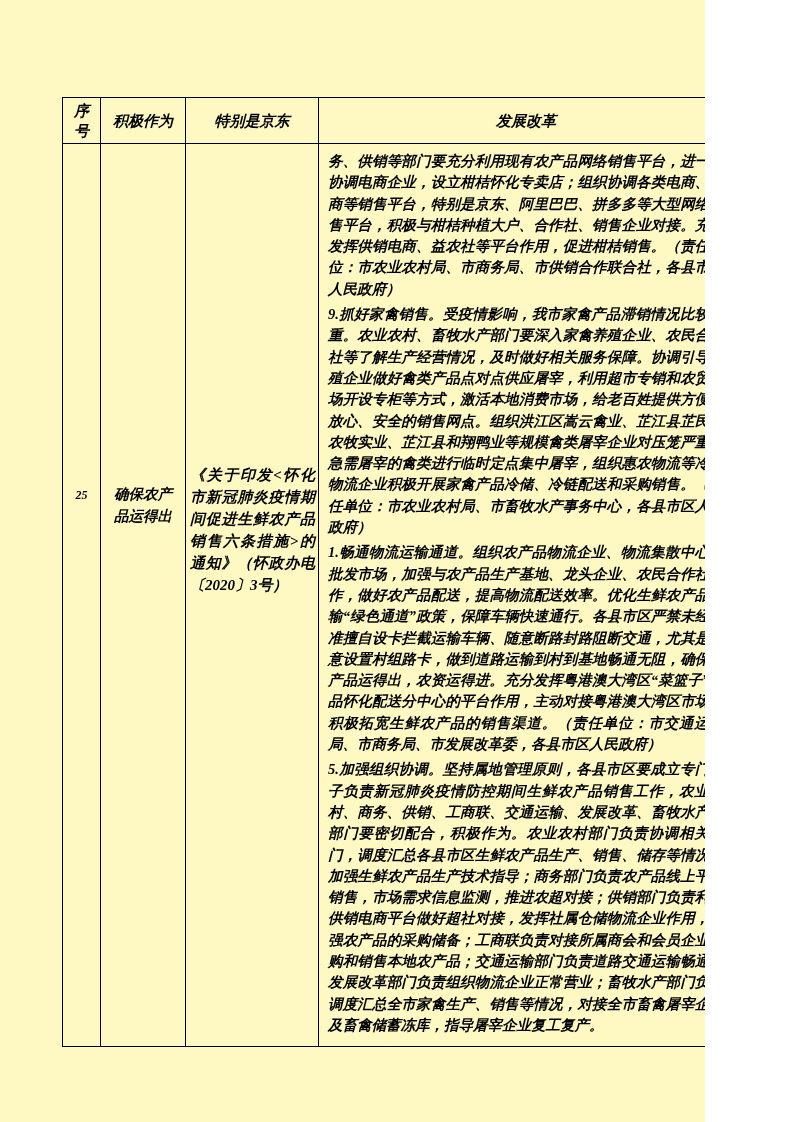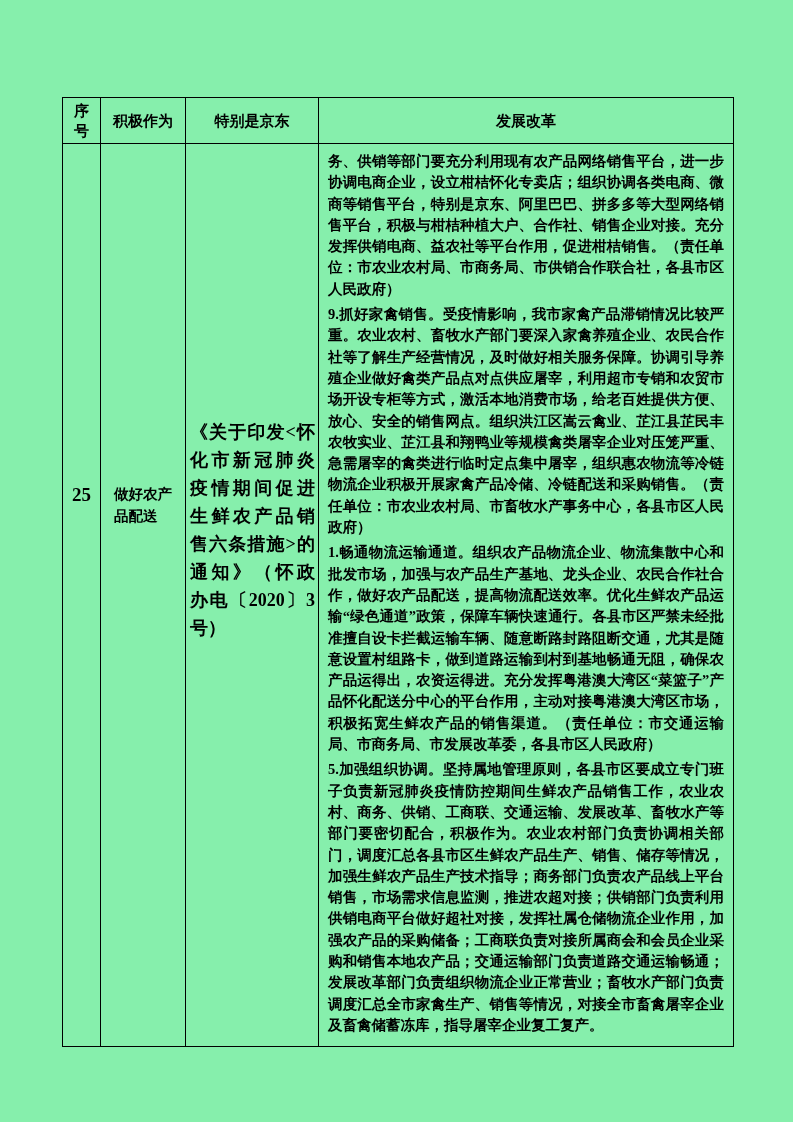--- a/index.html
+++ b/index.html
@@ -1,24 +1,25 @@
 <!DOCTYPE html>
 <html><head>
 <meta charset="utf-8">
 <style>
   * { box-sizing: border-box; }
   html, body { margin: 0; padding: 0; background: #ffffff; }
   .sheet {
     position: relative;
-    width: 793px;
+    width: 705px;
     height: 1122px;
-    background: #86efac;
+    background: #fef9c3;
     overflow: hidden;
     font-family: "Liberation Serif", "DejaVu Serif", serif;
     color: #000;
+    font-style: italic;
   }
   table.doc-table {
     position: absolute;
     left: 62px;
     top: 97px;
     width: 671px;
     border-collapse: collapse;
     table-layout: fixed;
     font-weight: bold;
   }
@@ -33,36 +34,36 @@
     text-align: center;
     vertical-align: middle;
     height: 46px;
     font-weight: bold;
     padding: 2px 4px;
   }
   tr.data-row { height: 842px; }
   td.cell-index {
     text-align: center;
     vertical-align: middle;
-    font-size: 19px;
+    font-size: 12px;
     padding-bottom: 200px;
     margin-left: 36px;
   }
   td.cell-agency {
     vertical-align: middle;
     font-size: 14.5px;
     line-height: 22px;
     text-align: justify;
     text-justify: inter-character;
     padding: 0 13px 180px 13px;
   }
   td.cell-doc {
     vertical-align: middle;
-    font-size: 18px;
-    line-height: 28px;
+    font-size: 15px;
+    line-height: 22px;
     text-align: justify;
     text-justify: inter-character;
     padding: 0 3px 130px 4px;
   }
   td.cell-content {
     vertical-align: top;
     font-size: 14.5px;
     line-height: 21.3px;
     padding: 3px 5px 6px 5px;
   }
@@ -98,21 +99,21 @@
       <tr>
         <th>序号</th>
         <th>积极作为</th>
         <th>特别是京东</th>
         <th>发展改革</th>
       </tr>
     </thead>
     <tbody>
       <tr class="data-row">
         <td class="cell-index">25</td>
-        <td class="cell-agency">做好农产品配送</td>
+        <td class="cell-agency">确保农产品运得出</td>
         <td class="cell-doc">《关于印发&lt;怀化市新冠肺炎疫情期间促进生鲜农产品销售六条措施&gt;的通知》（怀政办电〔2020〕3号）</td>
         <td class="cell-content">
           <p>务、供销等部门要充分利用现有农产品网络销售平台，进一步协调电商企业，设立柑桔怀化专卖店；组织协调各类电商、微商等销售平台，特别是京东、阿里巴巴、拼多多等大型网络销售平台，积极与柑桔种植大户、合作社、销售企业对接。充分发挥供销电商、益农社等平台作用，促进柑桔销售。（责任单位：市农业农村局、市商务局、市供销合作联合社，各县市区人民政府）</p>
           <p>9.抓好家禽销售。受疫情影响，我市家禽产品滞销情况比较严重。农业农村、畜牧水产部门要深入家禽养殖企业、农民合作社等了解生产经营情况，及时做好相关服务保障。协调引导养殖企业做好禽类产品点对点供应屠宰，利用超市专销和农贸市场开设专柜等方式，激活本地消费市场，给老百姓提供方便、放心、安全的销售网点。组织洪江区嵩云禽业、芷江县芷民丰农牧实业、芷江县和翔鸭业等规模禽类屠宰企业对压笼严重、急需屠宰的禽类进行临时定点集中屠宰，组织惠农物流等冷链物流企业积极开展家禽产品冷储、冷链配送和采购销售。（责任单位：市农业农村局、市畜牧水产事务中心，各县市区人民政府）</p>
           <p>1.畅通物流运输通道。组织农产品物流企业、物流集散中心和批发市场，加强与农产品生产基地、龙头企业、农民合作社合作，做好农产品配送，提高物流配送效率。优化生鲜农产品运输“绿色通道”政策，保障车辆快速通行。各县市区严禁未经批准擅自设卡拦截运输车辆、随意断路封路阻断交通，尤其是随意设置村组路卡，做到道路运输到村到基地畅通无阻，确保农产品运得出，农资运得进。充分发挥粤港澳大湾区“菜篮子”产品怀化配送分中心的平台作用，主动对接粤港澳大湾区市场，积极拓宽生鲜农产品的销售渠道。（责任单位：市交通运输局、市商务局、市发展改革委，各县市区人民政府）</p>
           <p>5.加强组织协调。坚持属地管理原则，各县市区要成立专门班子负责新冠肺炎疫情防控期间生鲜农产品销售工作，农业农村、商务、供销、工商联、交通运输、发展改革、畜牧水产等部门要密切配合，积极作为。农业农村部门负责协调相关部门，调度汇总各县市区生鲜农产品生产、销售、储存等情况，加强生鲜农产品生产技术指导；商务部门负责农产品线上平台销售，市场需求信息监测，推进农超对接；供销部门负责利用供销电商平台做好超社对接，发挥社属仓储物流企业作用，加强农产品的采购储备；工商联负责对接所属商会和会员企业采购和销售本地农产品；交通运输部门负责道路交通运输畅通；发展改革部门负责组织物流企业正常营业；畜牧水产部门负责调度汇总全市家禽生产、销售等情况，对接全市畜禽屠宰企业及畜禽储蓄冻库，指导屠宰企业复工复产。</p>
         </td>
       </tr>
     </tbody>
   </table>

